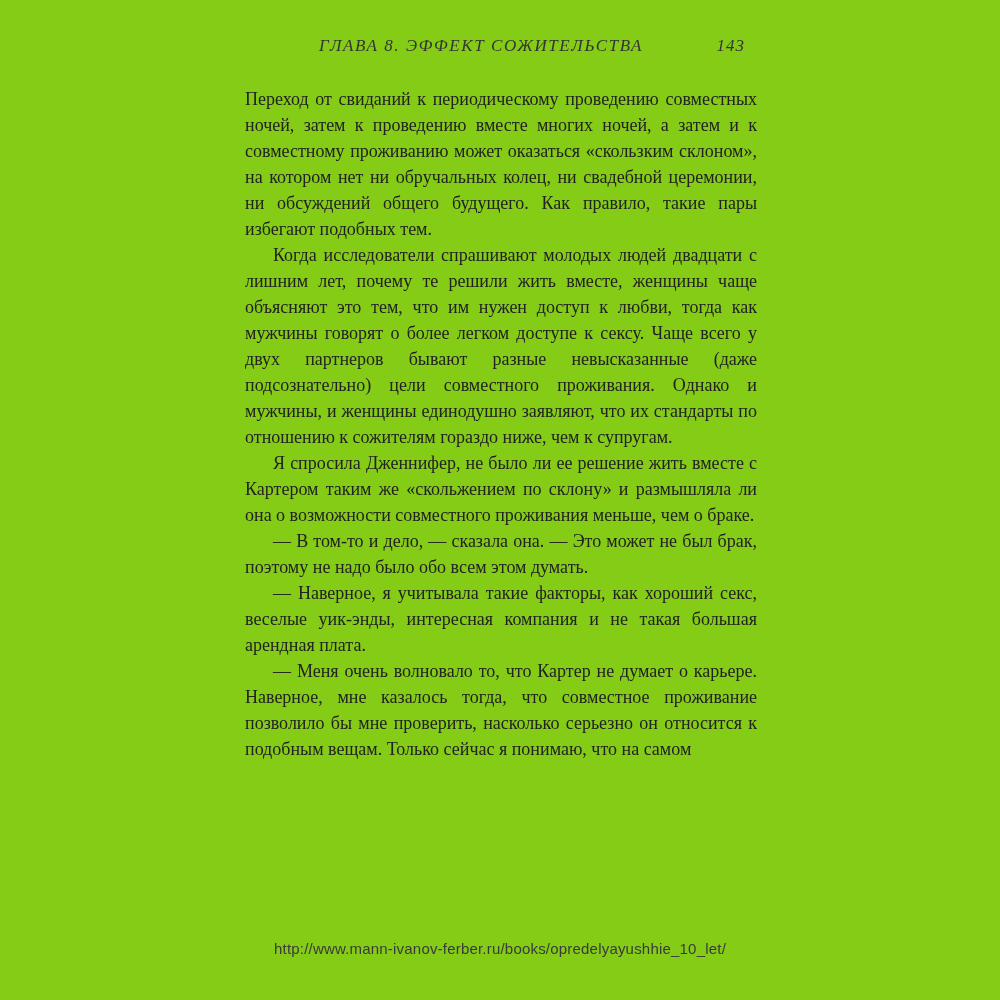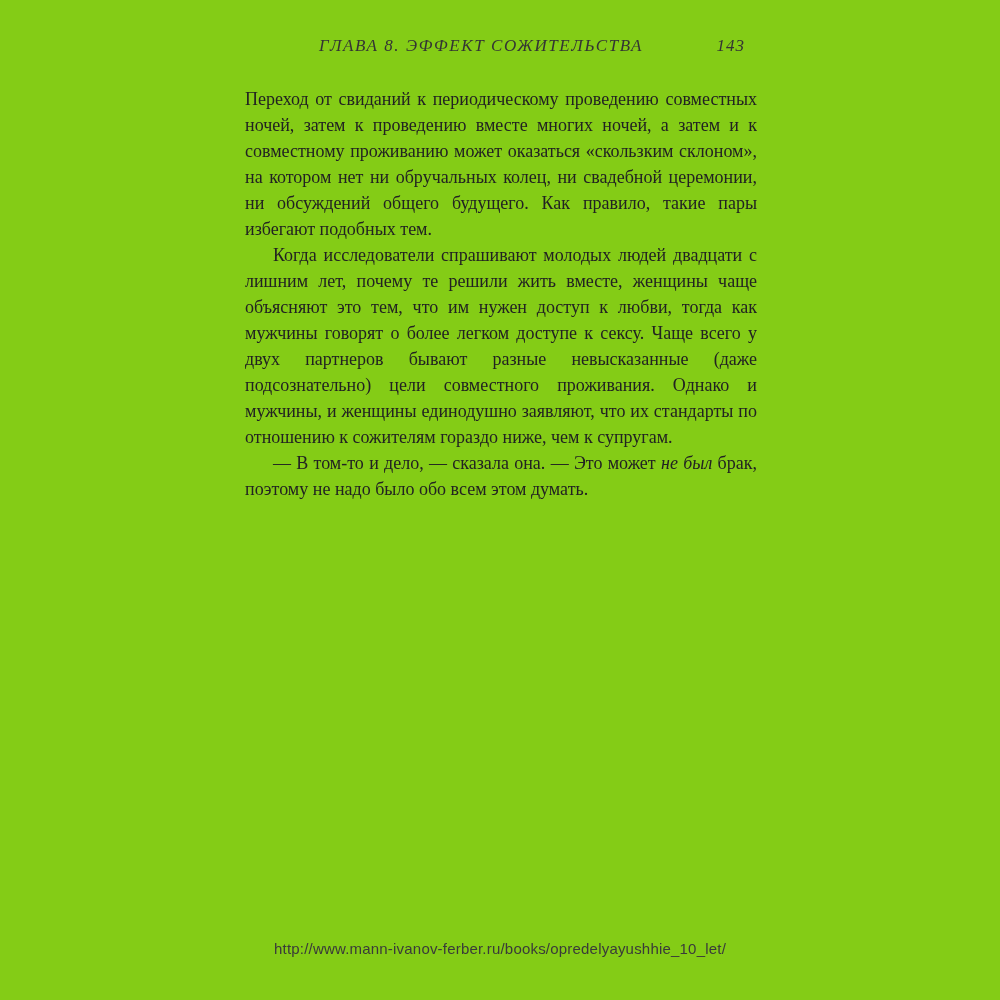--- a/index.html
+++ b/index.html
@@ -48,21 +48,20 @@
     color: #222222;
     text-align: justify;
   }
   .content p {
     margin: 0;
   }
   .content p.indent {
     text-indent: 28px;
   }
   .content .em {
-    font-style: italic;
     margin-top: 32px;
   }
   .footer {
     position: absolute;
     top: 940px;
     left: 0;
     width: 100%;
     text-align: center;
     font-family: "Liberation Sans", "DejaVu Sans", sans-serif;
     font-size: 15px;
@@ -77,20 +76,23 @@
 
   <div class="running-head">
     <span class="chapter">ГЛАВА 8. ЭФФЕКТ СОЖИТЕЛЬСТВА</span>
     <span class="pagenum">143</span>
   </div>
 
   <div class="content">
 
   <p><span>Переход от свиданий к периодическому проведению совместных ночей, затем к проведению вместе многих ночей, а затем и к совместному проживанию может оказаться «скользким склоном», на котором нет ни обручальных колец, ни свадебной церемонии, ни обсуждений общего будущего. Как правило, такие пары избегают подобных тем.</span></p>
       <p class="indent"><span>Когда исследователи спрашивают молодых людей двадцати с лишним лет, почему те решили жить вместе, женщины чаще объясняют это тем, что им нужен доступ к любви, тогда как мужчины говорят о более легком доступе к сексу. Чаще всего у двух партнеров бывают разные невысказанные (даже подсознательно) цели совместного проживания. Однако и мужчины, и женщины единодушно заявляют, что их стандарты по отношению к сожителям гораздо ниже, чем к супругам.</span></p>
+      <p class="indent"><span>Я спросила Дженнифер, не было ли ее решение жить вместе с Картером таким же «скольжением по склону» и размышляла ли она о возможности совместного проживания меньше, чем о браке.</span></p>
       <p class="indent"><span>— В том-то и дело, — сказала она. — Это может </span><span class="em">не был</span><span> брак, поэтому не надо было обо всем этом думать.</span></p>
+      <p class="indent"><span>— Наверное, я учитывала такие факторы, как хороший секс, веселые уик-энды, интересная компания и не такая большая арендная плата.</span></p>
+      <p class="indent"><span>— Меня очень волновало то, что Картер не думает о карьере. Наверное, мне казалось тогда, что совместное проживание позволило бы мне проверить, насколько серьезно он относится к подобным вещам. Только сейчас я понимаю, что на самом</span></p>
     </div>
 
   <div class="footer">
     <span>http://www.mann-ivanov-ferber.ru/books/opredelyayushhie_10_let/</span>
   </div>
 
 </div>
 
 </body></html>

